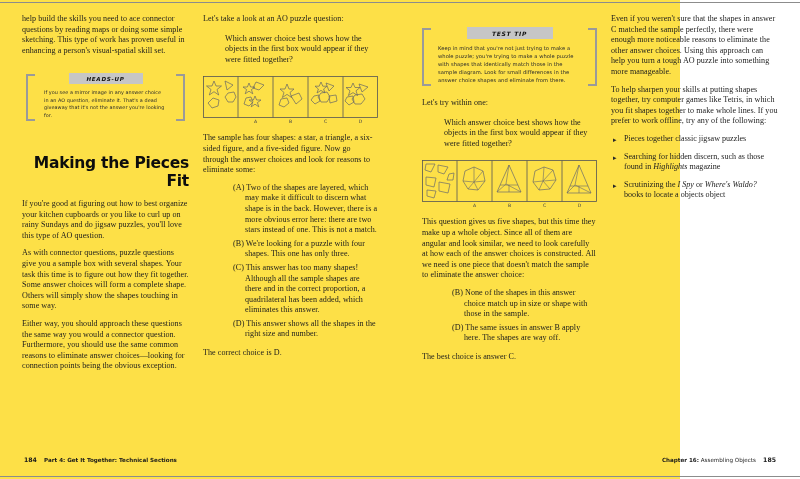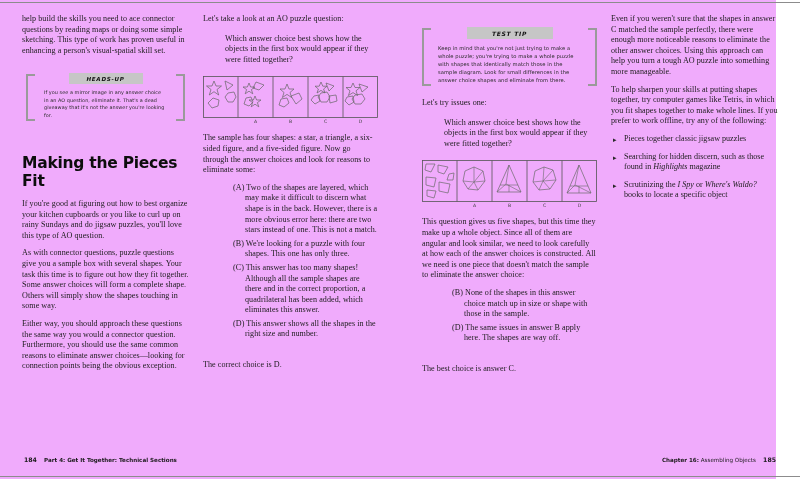--- a/index.html
+++ b/index.html
@@ -6,22 +6,22 @@
   html, body {
     margin: 0; padding: 0;
     width: 800px; height: 479px;
     background: #ffffff;
     font-family: "Liberation Serif", "DejaVu Serif", serif;
     color: #1a1a1a;
     overflow: hidden;
   }
   #spread {
     position: relative;
-    width: 776px; height: 479px;
-    background: #f0abfc;
+    width: 680px; height: 479px;
+    background: #fde047;
     display: flex;
   }
   .rule-top, .rule-bottom {
     position: absolute; left: 0; width: 800px; height: 1px;
     background: #8c8c8c;
   }
   .rule-top { top: 2px; }
   .rule-bottom { bottom: 2px; }
 
   .page {
@@ -51,29 +51,30 @@
     margin-left: 22px;
     margin-top: 9px;
     margin-bottom: 11px;
   }
   .indent-ans {
     margin-left: 30px;
     margin-bottom: 3px;
     text-indent: -12px;
     padding-left: 12px;
   }
-  .gap-before { margin-top: 20px; }
+  .gap-before { margin-top: 8px; }
 
   h2.section-head {
     font-family: "DejaVu Sans", "Liberation Sans", sans-serif;
     font-size: 15.5px;
     font-weight: bold;
     letter-spacing: -0.25px;
     margin: 31px 0 9px 0;
     color: #0d0d0d;
+    text-align: right;
   }
 
   
   .callout {
     position: relative;
     margin: 14px 4px 14px 4px;
     padding: 3px 16px 4px 16px;
   }
   .callout .bracket {
     position: absolute;
@@ -256,21 +257,21 @@
     <div class="cols">
 
       <div class="col">
         <div class="callout wide">
           <div class="bracket l"></div>
           <div class="bracket r"></div>
           <span class="callout-label">TEST TIP</span>
           <p class="callout-body">Keep in mind that you're not just trying to make a whole puzzle; you're trying to make a whole puzzle with shapes that identically match those in the sample diagram. Look for small differences in the answer choice shapes and eliminate from there.</p>
         </div>
 
-        <p>Let's try issues one:</p>
+        <p>Let's try within one:</p>
         <p class="indent-q">Which answer choice best shows how the objects in the first box would appear if they were fitted together?</p>
 
         <div class="figure">
           <svg width="175" height="42" viewBox="0 0 175 42">
             <g fill="none" stroke="#555" stroke-width="0.8">
               <rect x="0.5" y="0.5" width="174" height="41"></rect>
               <line x1="35" y1="0.5" x2="35" y2="41.5"></line>
               <line x1="70" y1="0.5" x2="70" y2="41.5"></line>
               <line x1="105" y1="0.5" x2="105" y2="41.5"></line>
               <line x1="140" y1="0.5" x2="140" y2="41.5"></line>
@@ -348,21 +349,21 @@
           <li>
             <span class="tri">▸</span>
             <span>Pieces together classic jigsaw puzzles</span>
           </li>
           <li>
             <span class="tri">▸</span>
             <span>Searching for hidden discern, such as those found in </span><i>Highlights</i><span> magazine</span>
           </li>
           <li>
             <span class="tri">▸</span>
-            <span>Scrutinizing the </span><i>I Spy</i><span> or </span><i>Where's Waldo?</i><span> books to locate a specific object</span>
+            <span>Scrutinizing the </span><i>I Spy</i><span> or </span><i>Where's Waldo?</i><span> books to locate a objects object</span>
           </li>
         </ul>
       </div>
 
     </div>
 
     <div class="footer footer-right">
       <span class="btext">Chapter 16:</span>
       <span class="rtext">Assembling Objects</span>
       &nbsp;&nbsp;

